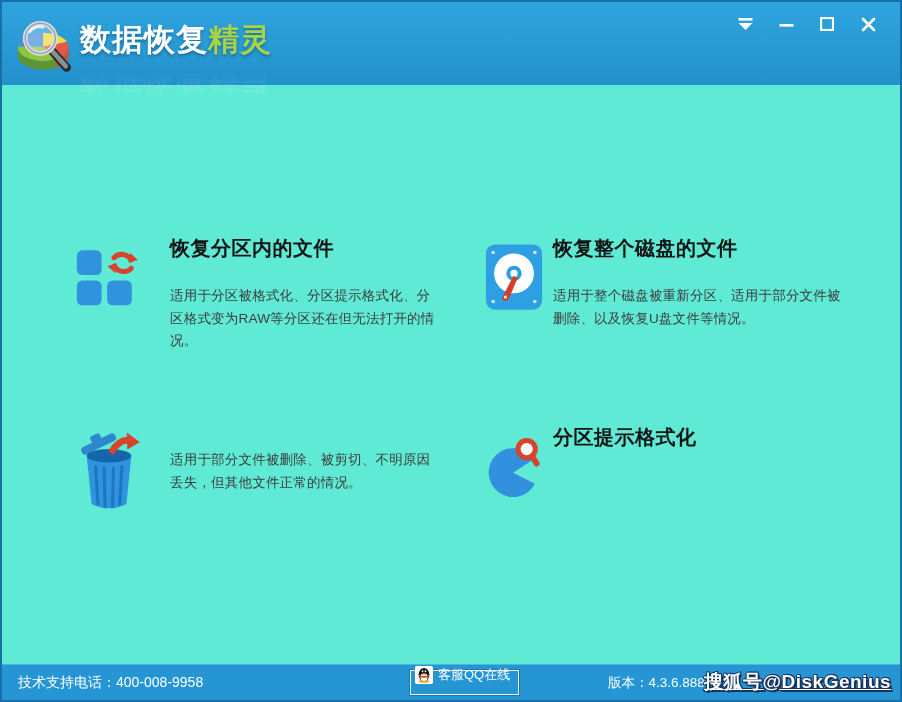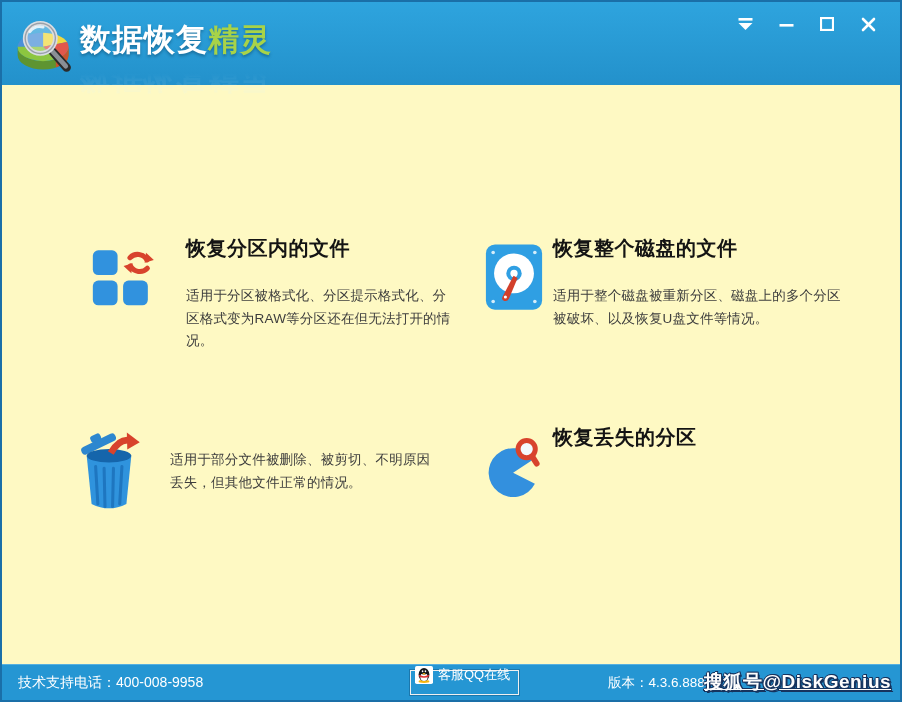--- a/index.html
+++ b/index.html
@@ -1,21 +1,21 @@
 <!DOCTYPE html>
 <html><head>
 <meta charset="utf-8">
 <style>
   * { box-sizing: border-box; margin: 0; padding: 0; }
   html,body { width:902px; height:702px; }
   body { font-family:"Liberation Sans", sans-serif; background:#fff; }
 
   .window{
     position:relative; width:902px; height:702px;
-    border:2px solid #1a6fa8; overflow:hidden; background:#fef9c3;
+    border:2px solid #1a6fa8; overflow:hidden; background:#5eead4;
   }
 
   
   .header{
     position:absolute; left:0; top:0; width:100%; height:83px;
     background:linear-gradient(#2ea4de,#2391cb);
   }
   .logo{ position:absolute; left:10px; top:6px; width:66px; height:72px; }
   .brand{ position:absolute; left:78px; top:21px; line-height:34px; }
   .brand-main span{ font-size:31px; font-weight:bold; letter-spacing:1px;
@@ -31,21 +31,21 @@
   .controls{ position:absolute; top:13px; right:22px; display:flex; gap:21px; align-items:center; }
   .ctl{ width:20px; height:18px; display:flex; align-items:center; justify-content:center; cursor:pointer; }
 
   
   .card{ position:absolute; width:382px; height:150px; cursor:pointer; }
   .card .opt-icon{ position:absolute; left:0; }
   .card .opt-text{ position:absolute; top:2px; }
   .opt-title{ font-size:20px; font-weight:bold; color:#141414; letter-spacing:.5px; line-height:25px; }
   .opt-desc{ margin-top:24px; font-size:13.5px; color:#3d3d3d; line-height:22.5px; letter-spacing:.2px; }
 
-  .card1{ left:89px; top:232px;text-decoration:underline; }
+  .card1{ left:73px; top:232px;text-decoration:underline; }
   .card1 .opt-icon{ top:9px; }
   .card1 .opt-text{ left:95px; width:270px; }
 
   .card2{ left:481px; top:232px; }
   .card2 .opt-icon{ top:8px; left:2px; }
   .card2 .opt-text{ left:70px; width:296px; }
 
   .card3{ left:74px; top:421px; }
   .card3 .opt-icon{ top:2px; }
   .card3 .opt-text{ left:94px; width:272px; }
@@ -167,21 +167,21 @@
             <circle cx="55" cy="65" r="2"></circle>
         </g>
         <circle cx="32" cy="34" r="22" fill="#ffffff"></circle>
         <circle cx="32" cy="34" r="8.5" fill="#2f9fe3"></circle>
         <circle cx="32" cy="34" r="4" fill="#ffffff"></circle>
         <path d="M31.5 36.5 L19.5 59.5 q-1.8 3.8 1.8 4.9 q3.4 1 5.2 -2.7 L36 39 Z" fill="#d23f2a"></path>
         <circle cx="22.5" cy="60" r="1.7" fill="#ffffff"></circle>
       </svg>
       <div class="opt-text">
         <div class="opt-title">恢复整个磁盘的文件</div>
-        <div class="opt-desc">适用于整个磁盘被重新分区、磁盘上的多个分区被破坏、以及恢复U盘文件等情况。</div>
+        <div class="opt-desc">适用于整个磁盘被重新分区、适用于部分文件被删除、以及恢复U盘文件等情况。</div>
       </div>
     </div>
 
     <div class="card card3">
       <svg class="opt-icon" width="66" height="90" viewBox="0 0 74 100">
         <g transform="rotate(-26 26 20)">
           <rect x="4" y="16" width="42" height="9" rx="4" fill="#2d87cf"></rect>
           <rect x="19" y="9" width="12" height="8" rx="3" fill="#2d87cf"></rect>
         </g>
         <path d="M12 34 h50 l-5.5 54 q-19.5 10 -39 0 Z" fill="#2f93dd"></path>
@@ -200,21 +200,21 @@
       </div>
     </div>
 
     <div class="card card4">
       <svg class="opt-icon" width="58" height="86" viewBox="0 0 64 92">
         <path d="M31 50 L55.5 38.6 A27 27 0 1 0 53.1 65.5 Z" fill="#3390de" transform="rotate(-8 31 50)"></path>
         <circle cx="46" cy="24" r="9.5" fill="#f3fafd" stroke="#d8432c" stroke-width="5.5"></circle>
         <line x1="52" y1="32" x2="57" y2="40" stroke="#d8432c" stroke-width="6.5" stroke-linecap="round"></line>
       </svg>
       <div class="opt-text">
-        <div class="opt-title">恢复丢失的分区</div>
+        <div class="opt-title">分区提示格式化</div>
       </div>
     </div>
 
   </div>
 
   <div class="footer">
     <span class="support">技术支持电话：400-008-9958</span>
 
     <div class="qq-btn">
       <svg width="18" height="18" viewBox="0 0 20 20">

